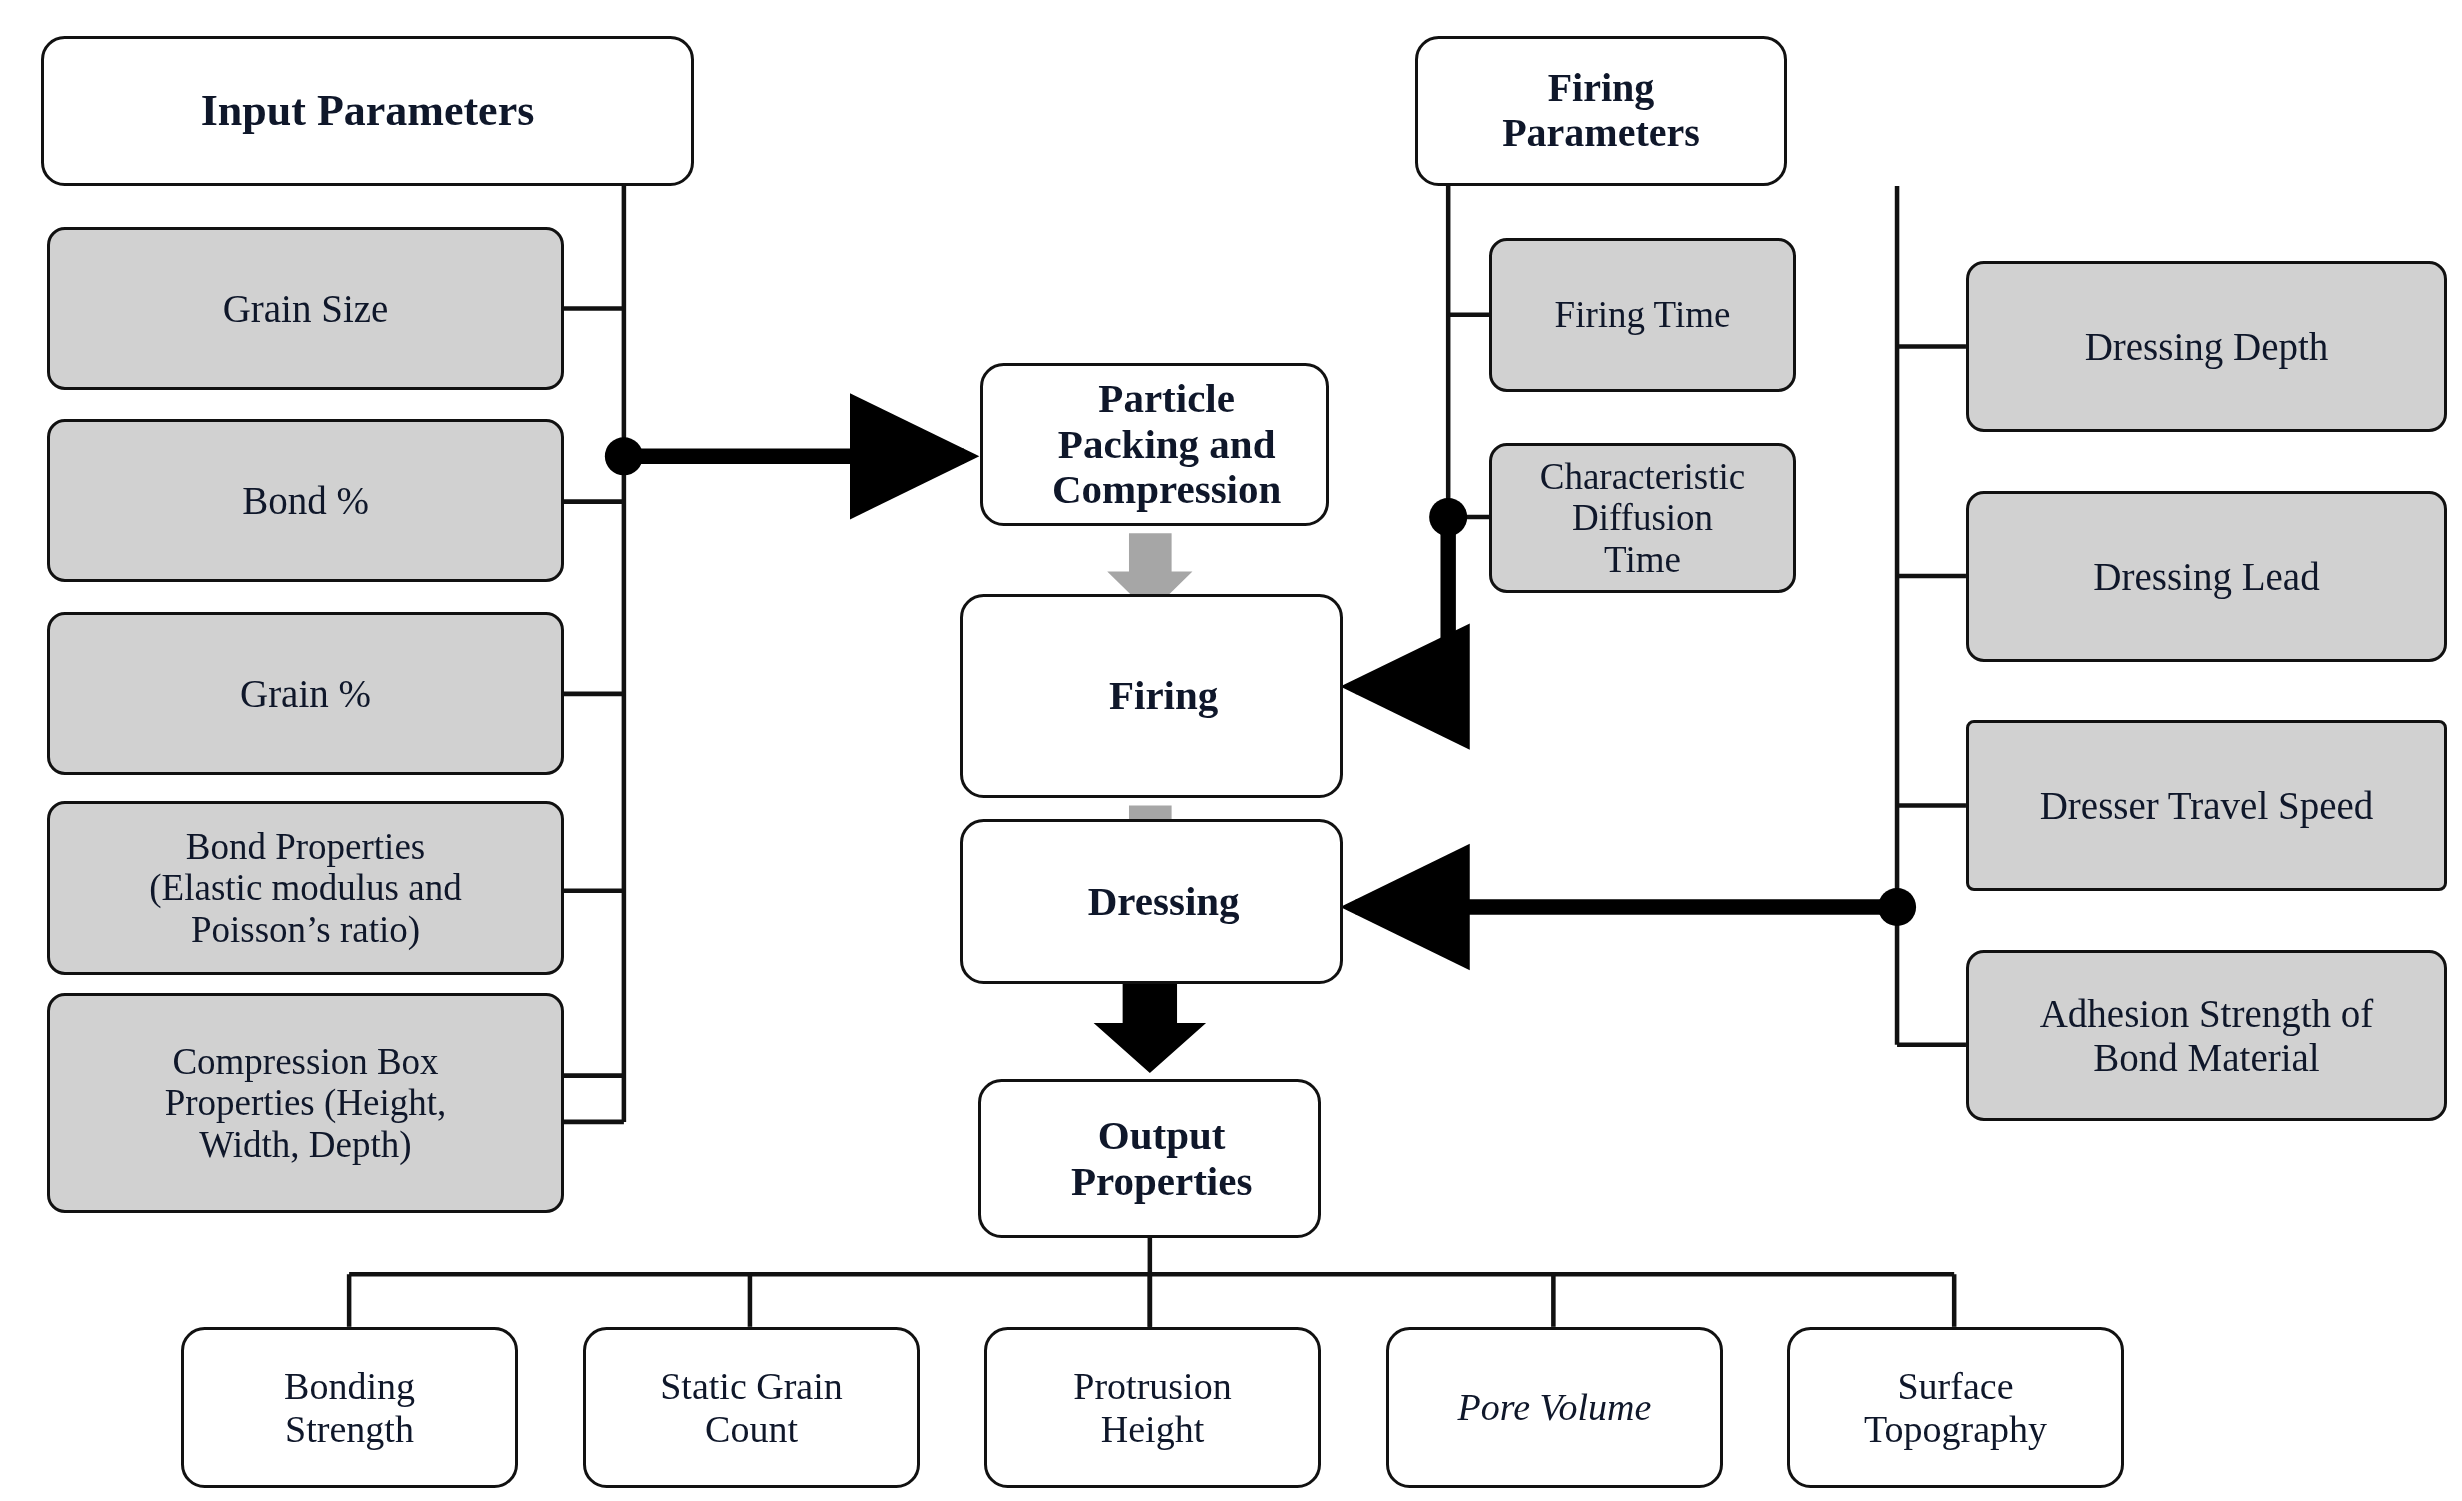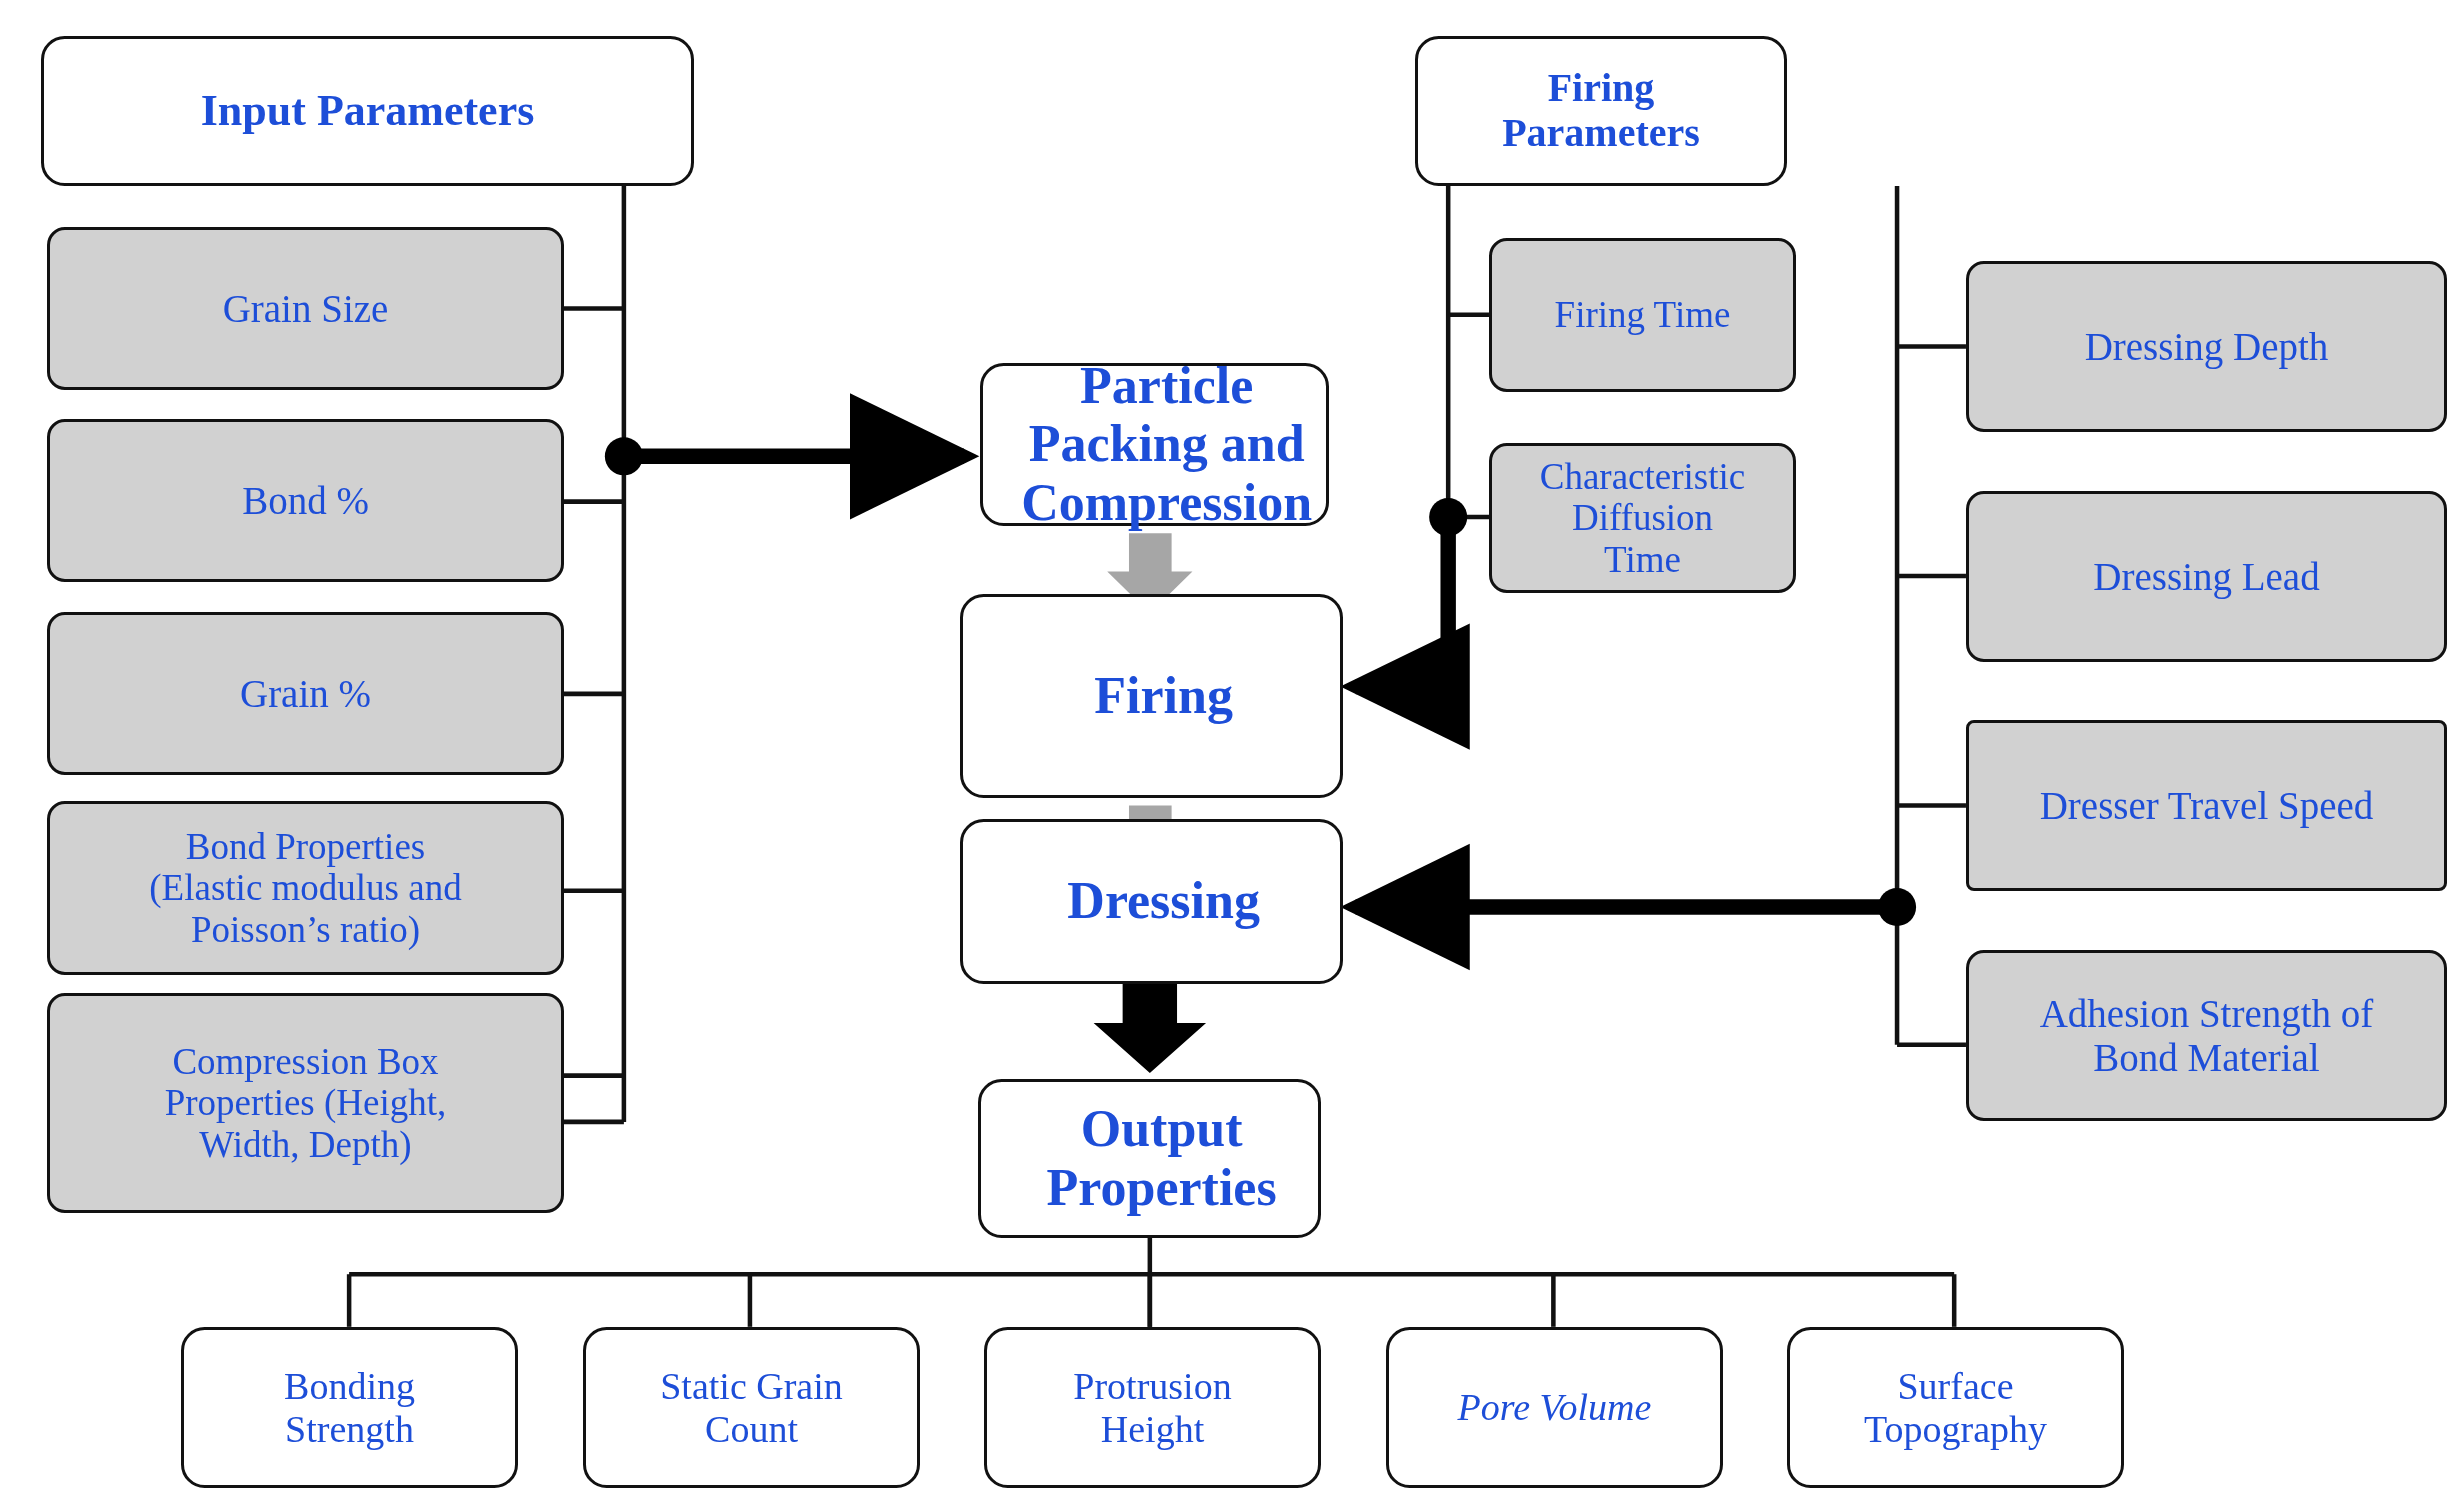--- a/index.html
+++ b/index.html
@@ -29,21 +29,21 @@
   .node {
     position: absolute;
     box-sizing: border-box;
     border: 3.6px solid #111111;
     border-radius: 23.6px;
     background: #ffffff;
     display: flex;
     align-items: center;
     justify-content: center;
     text-align: center;
-    color: #1d4ed8;
+    color: #0f172a;
     line-height: 1.12;
     padding: 3.6px 12.7px;
     z-index: 3;
   }
   .node.gray {
     background: #d1d1d1;
     border-width: 3.6px;
     border-radius: 18px;
   }
   .node.header {
@@ -55,21 +55,21 @@
   .node.leaf {
     font-weight: normal;
   }
   .node .lbl {
     display: block;
     white-space: pre-line;
   }
   
   .fs-head-1 { font-size: 44px; }
   .fs-head-2 { font-size: 40px; }
-  .fs-proc   { font-size: 52px; padding-left: 37px; }
+  .fs-proc   { font-size: 41px; padding-left: 37px; }
   .fs-item   { font-size: 39px; }
   .fs-item-s { font-size: 37px; }
   .fs-leaf   { font-size: 38px; }
 </style>
 </head>
 <body>
 
 <div id="canvas">
 
   <svg id="wires" viewBox="0 0 2715 1656" xmlns="http://www.w3.org/2000/svg">

